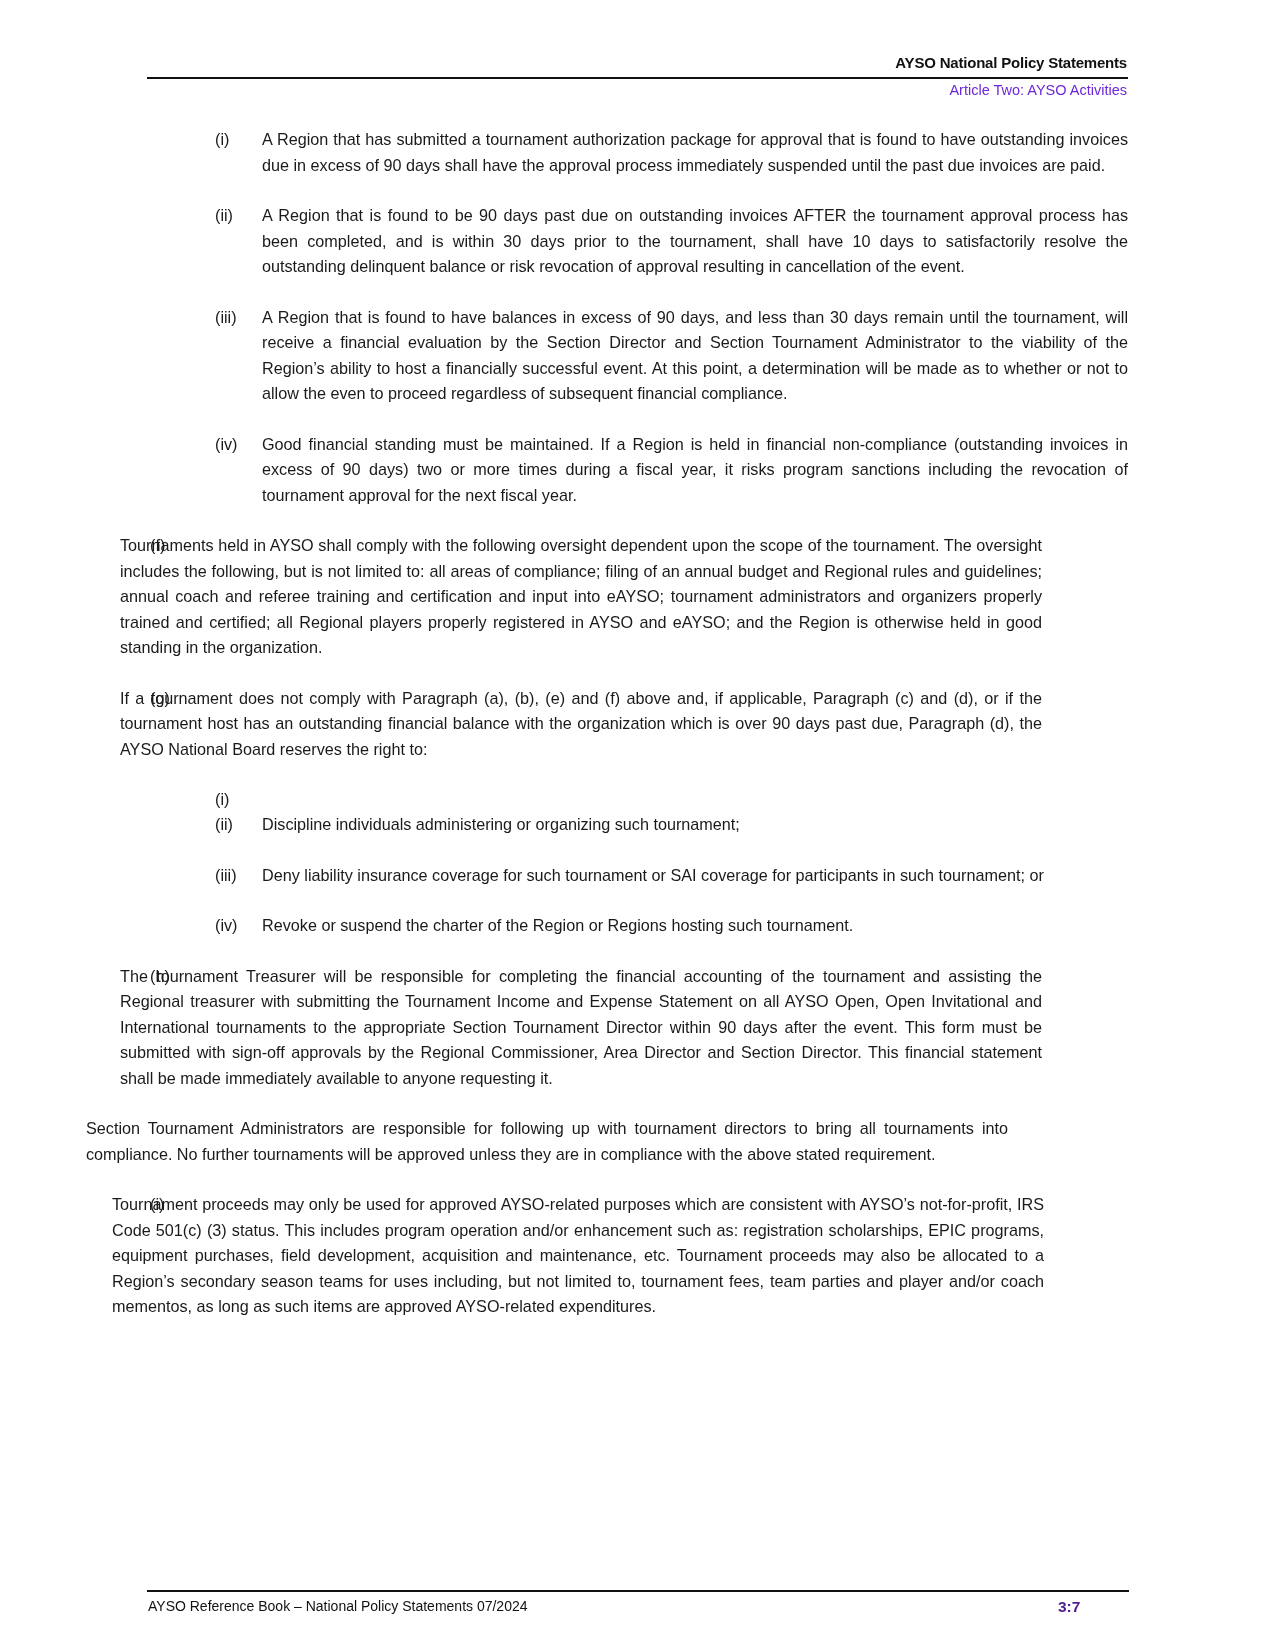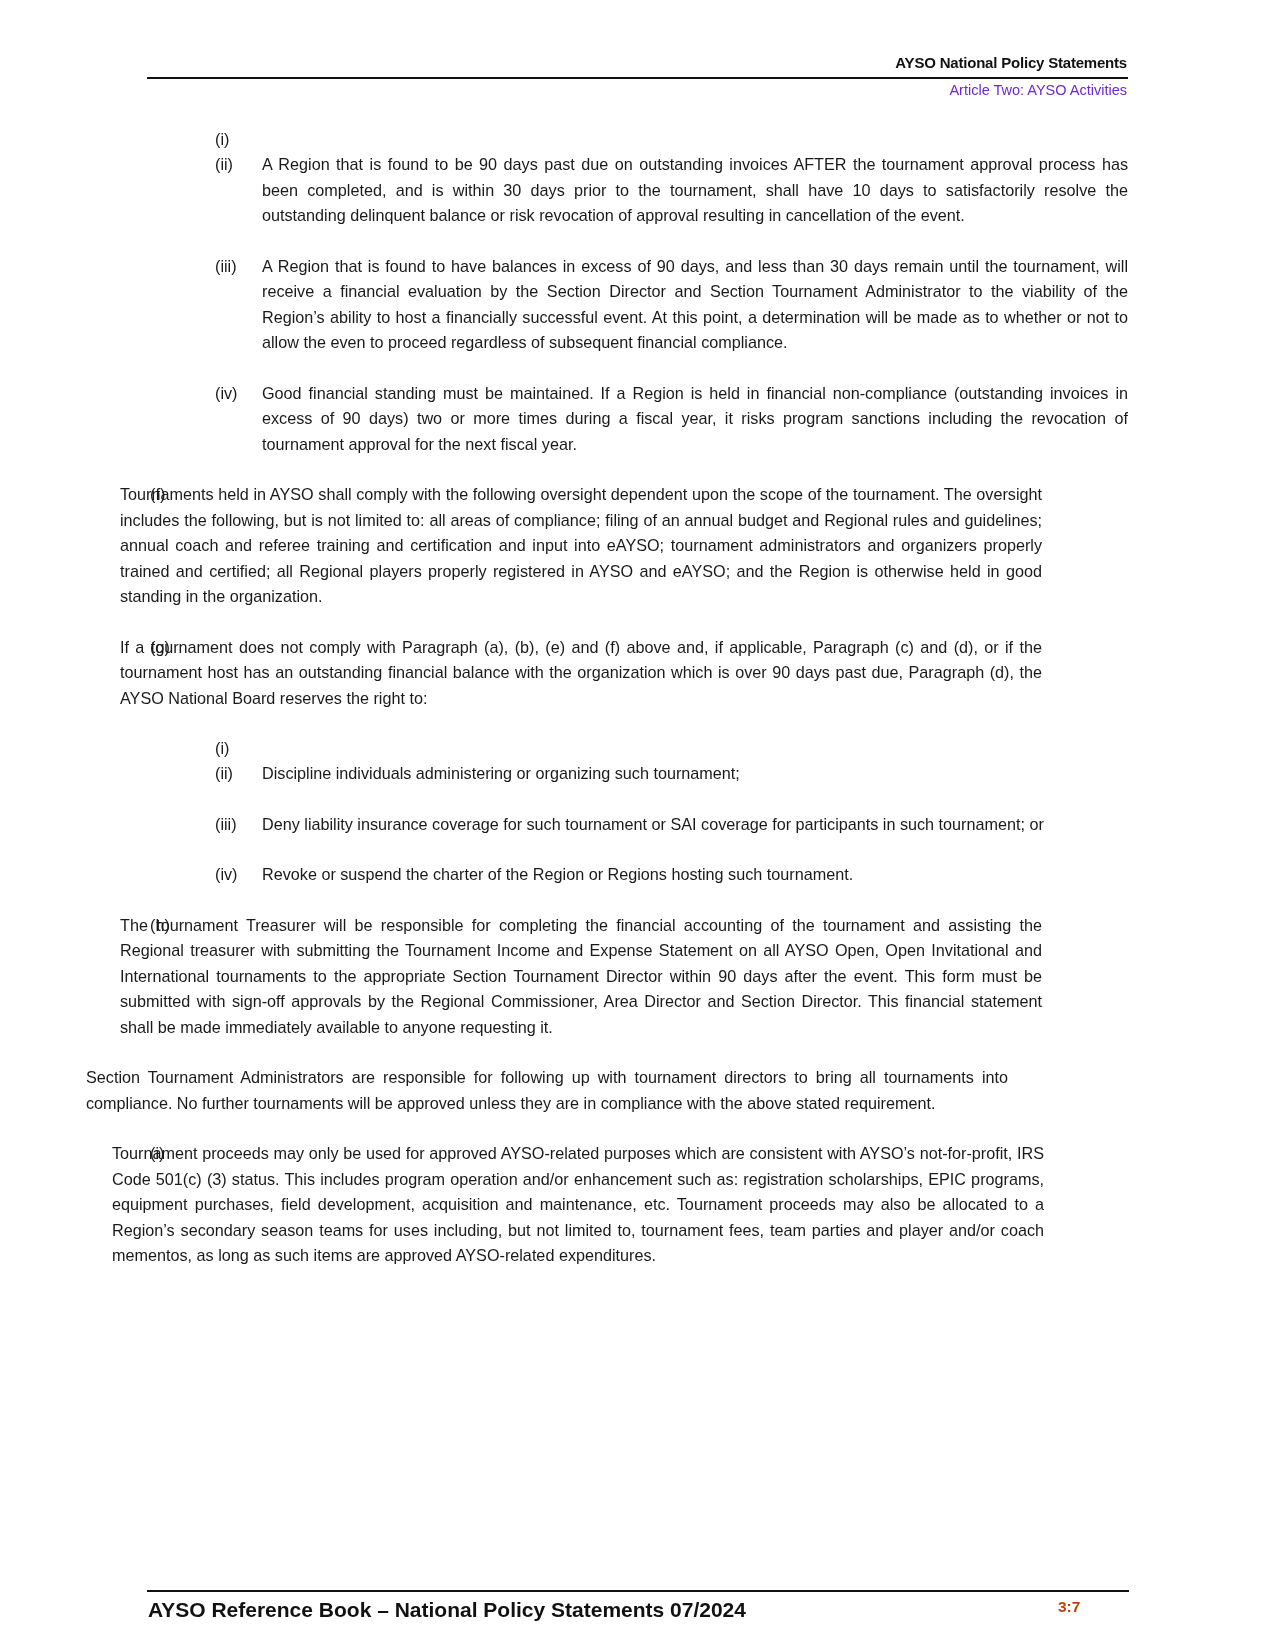--- a/index.html
+++ b/index.html
@@ -6,22 +6,22 @@
   body { width: 1275px; height: 1650px; position: relative; overflow: hidden;
          font-family: "Liberation Sans", "DejaVu Sans", sans-serif; color: #1a1a1a; }
   .page { position: absolute; left: 0; top: 16px; width: 1275px; height: 1650px; }
 
   .hdr-title { position: absolute; right: 148px; top: 38px; font-size: 15px; font-weight: bold;
                letter-spacing: -0.2px; color: #111; }
   .hdr-rule { position: absolute; left: 147px; width: 981px; top: 61px; height: 2px; background: #111; }
   .hdr-sub { position: absolute; right: 148px; top: 66px; font-size: 14.5px; color: #6d28d9; }
 
   .ftr-rule { position: absolute; left: 147px; width: 982px; top: 1574px; height: 2px; background: #111; }
-  .ftr-left { position: absolute; left: 148px; top: 1582px; font-size: 21px; font-weight: bold; color: #111; }
-  .ftr-right { position: absolute; left: 1058px; top: 1582px; font-size: 15.5px; font-weight: bold; color: #c2410c; }
+  .ftr-left { position: absolute; left: 148px; top: 1582px; font-size: 14px; font-weight: normal; color: #111; }
+  .ftr-right { position: absolute; left: 1058px; top: 1582px; font-size: 15.5px; font-weight: bold; color: #4c1d95; }
 
   .body { position: absolute; left: 0; top: 111px; width: 1275px; }
   .item { position: relative; font-size: 16.2px; line-height: 25.5px; text-align: justify; }
   .item .lbl { position: absolute; top: 0; }
   .item .txt { display: block; }
 
   
   .sub .lbl { left: 215px; }
   .sub .txt { margin-left: 262px; width: 866px; }
   
@@ -39,20 +39,21 @@
 <div class="page">
 
   <div class="hdr-title">AYSO National Policy Statements</div>
   <div class="hdr-rule"></div>
   <div class="hdr-sub">Article Two: AYSO Activities</div>
 
   <div class="body">
 
     <div class="item sub">
       <span class="lbl">(i)</span>
+      <span class="txt last-line-left">A Region that has submitted a tournament authorization package for approval that is found to have outstanding invoices due in excess of 90 days shall have the approval process immediately suspended until the past due invoices are paid.</span>
     </div>
     <div class="gap"></div>
 
     <div class="item sub">
       <span class="lbl">(ii)</span>
       <span class="txt last-line-left">A Region that is found to be 90 days past due on outstanding invoices AFTER the tournament approval process has been completed, and is within 30 days prior to the tournament, shall have 10 days to satisfactorily resolve the outstanding delinquent balance or risk revocation of approval resulting in cancellation of the event.</span>
     </div>
     <div class="gap"></div>
 
     <div class="item sub">

